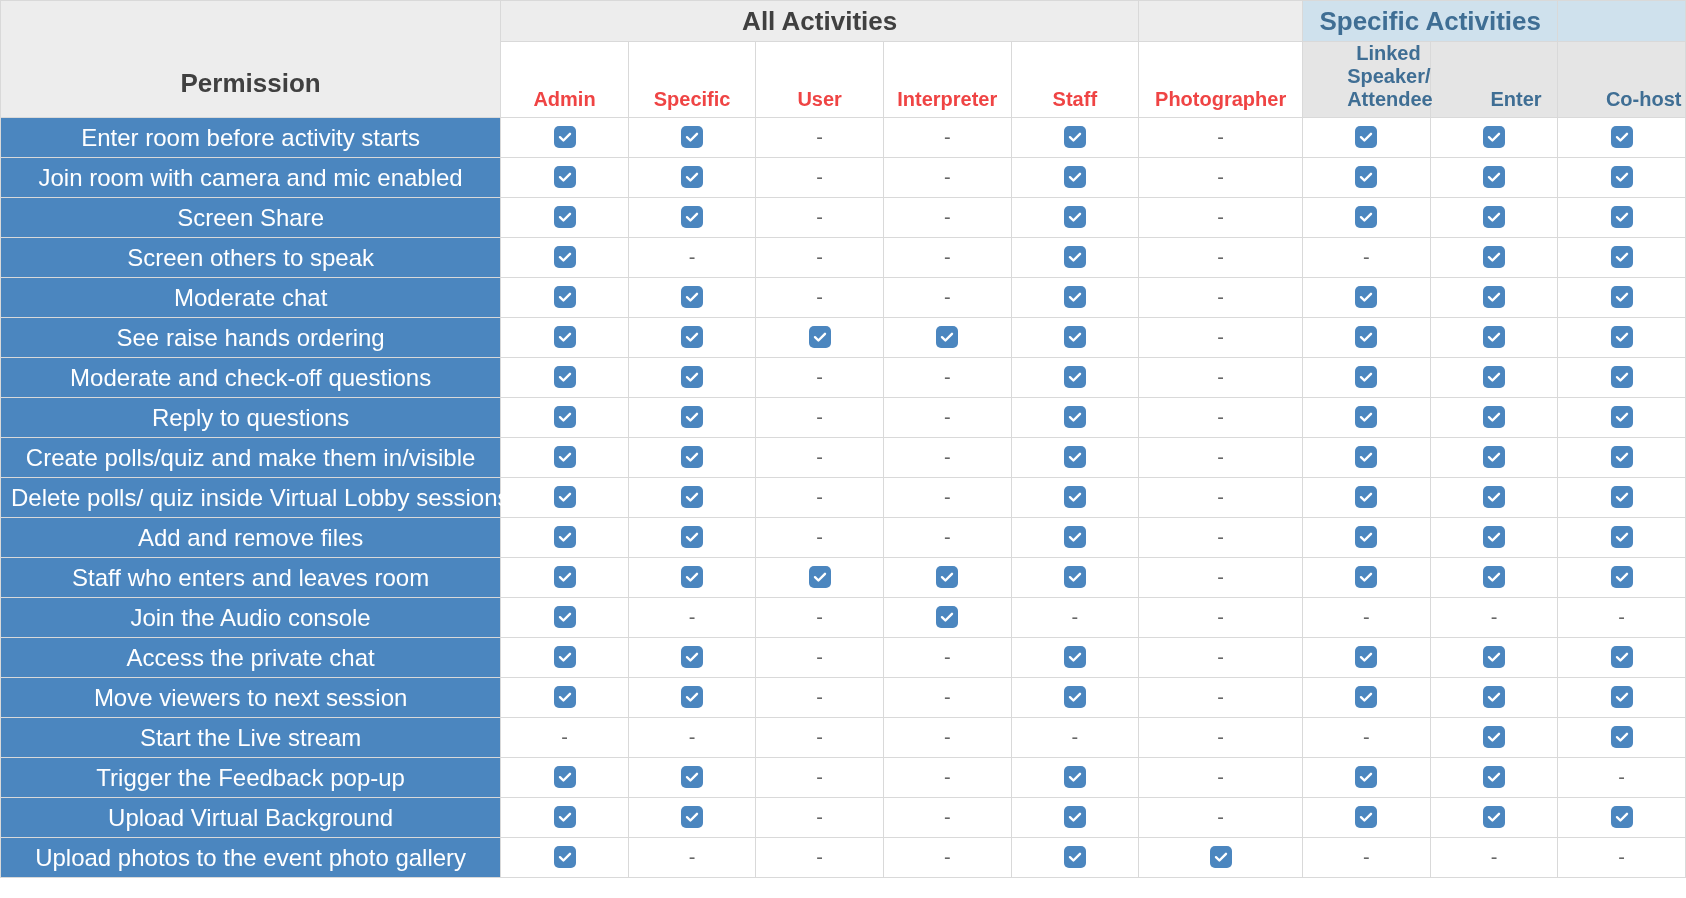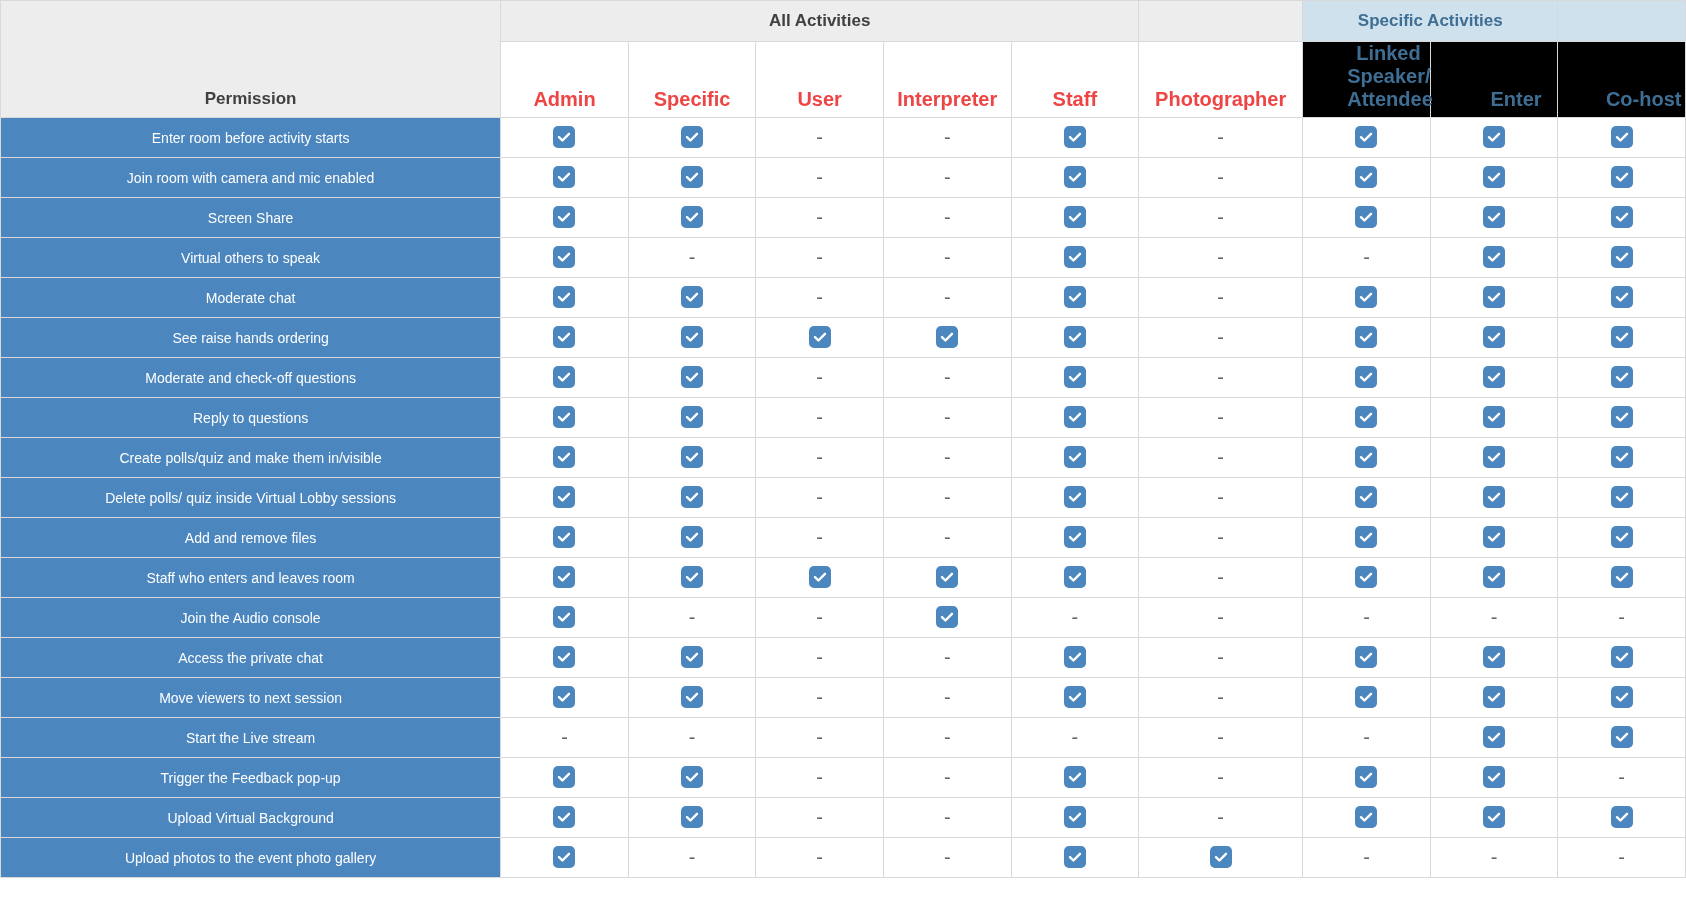--- a/index.html
+++ b/index.html
@@ -21,21 +21,21 @@
     border: 1px solid #d9d9d9;
     text-align: center;
     vertical-align: middle;
     padding: 0;
   }
   
   thead tr.group-row th {
     background: #ededed;
     color: #404040;
     font-weight: 700;
-    font-size: 17px;
+    font-size: 26px;
     height: 40px;
     margin-top: 37px;
   }
   thead tr.group-row th.specific {
     background: #cfe1ed;
     color: #3f6e94;
   }
   thead tr.group-row th.blank-specific {
     background: #cfe1ed;
   }
@@ -44,39 +44,39 @@
     background: #fff;
     color: #ef4444;
     font-weight: 700;
     font-size: 20px;
     height: 64px;
     vertical-align: bottom;
     padding-bottom: 6px;
     line-height: 1.15;
   }
   thead tr.role-row th.specific {
-    background: #000000;
+    background: #e5e5e5;
     color: #3f6e94;
     padding-left: 44px;
   }
   
   th.permission-header {
     background: #4b86bf;
     color: #fff;
     font-weight: 700;
     font-size: 26px;
     vertical-align: bottom;
-    padding-bottom: 8px;
+    padding-bottom: 18px;
   }
   
   tbody td.permission-cell {
     background: #4b86bf;
     color: #fff;
     font-weight: 500;
-    font-size: 14px;
+    font-size: 24px;
     height: 39px;
     padding: 0 10px;
     white-space: nowrap;
   }
   tbody td.val-cell {
     background: #fff;
     height: 39px;
     font-size: 20px;
     color: #555;
   }
@@ -244,21 +244,21 @@
                 <path d="M3 8.2 L6.4 11.5 L13 4.8" fill="none" stroke="#fff" stroke-width="2.4" stroke-linecap="round" stroke-linejoin="round"></path>
               </svg>
             </span></td>
           <td class="val-cell"><span class="check">
               <svg viewBox="0 0 16 16">
                 <path d="M3 8.2 L6.4 11.5 L13 4.8" fill="none" stroke="#fff" stroke-width="2.4" stroke-linecap="round" stroke-linejoin="round"></path>
               </svg>
             </span></td>
         </tr>
         <tr>
-          <td class="permission-cell">Virtual others to speak</td>
+          <td class="permission-cell">Screen others to speak</td>
           <td class="val-cell"><span class="check">
               <svg viewBox="0 0 16 16">
                 <path d="M3 8.2 L6.4 11.5 L13 4.8" fill="none" stroke="#fff" stroke-width="2.4" stroke-linecap="round" stroke-linejoin="round"></path>
               </svg>
             </span></td>
           <td class="val-cell"><span class="dash">-</span></td>
           <td class="val-cell"><span class="dash">-</span></td>
           <td class="val-cell"><span class="dash">-</span></td>
           <td class="val-cell"><span class="check">
               <svg viewBox="0 0 16 16">

